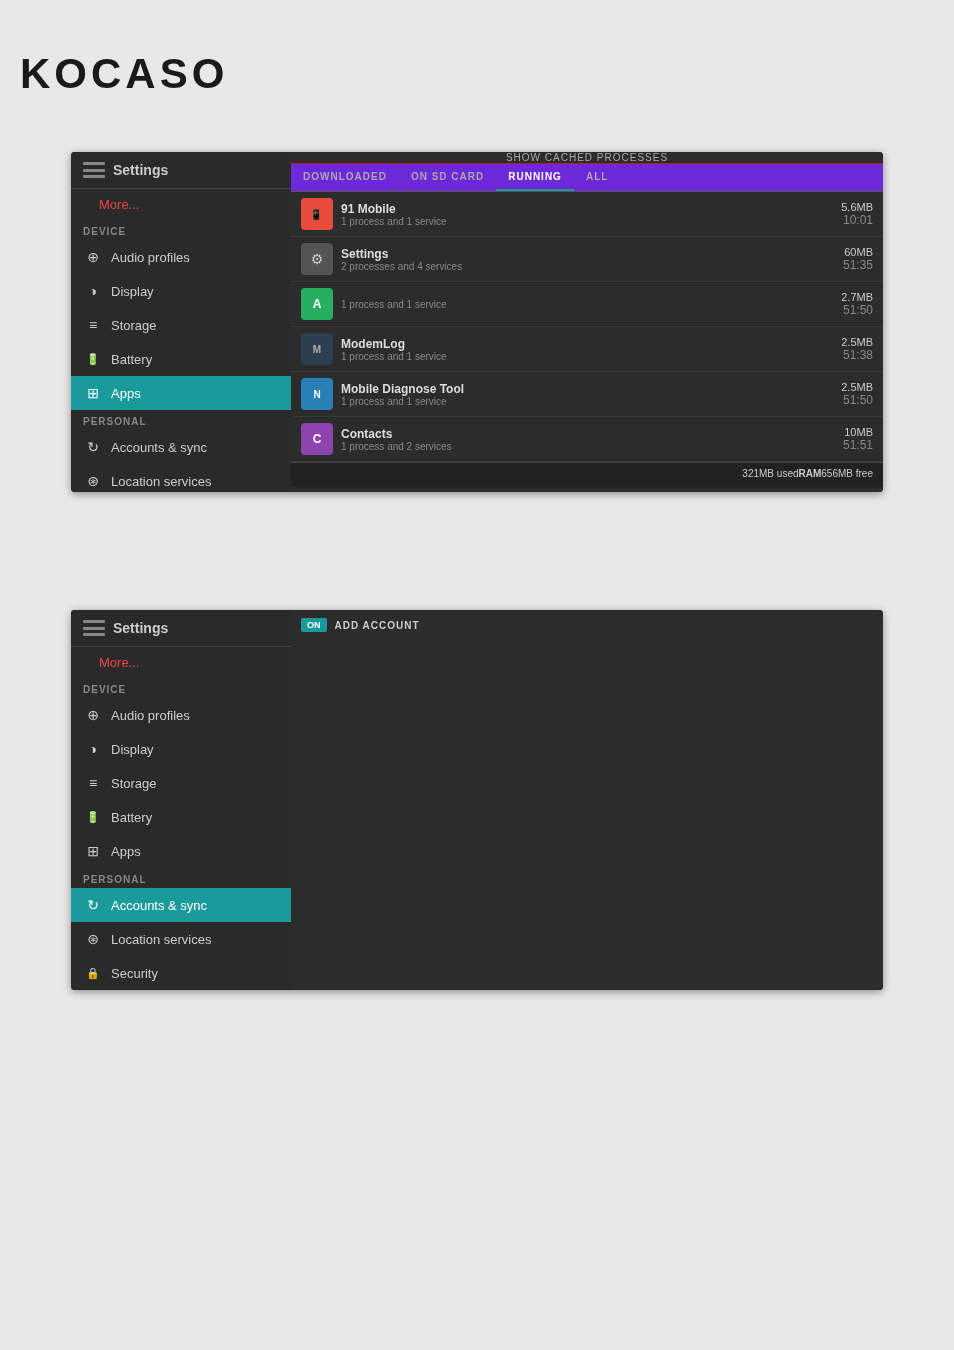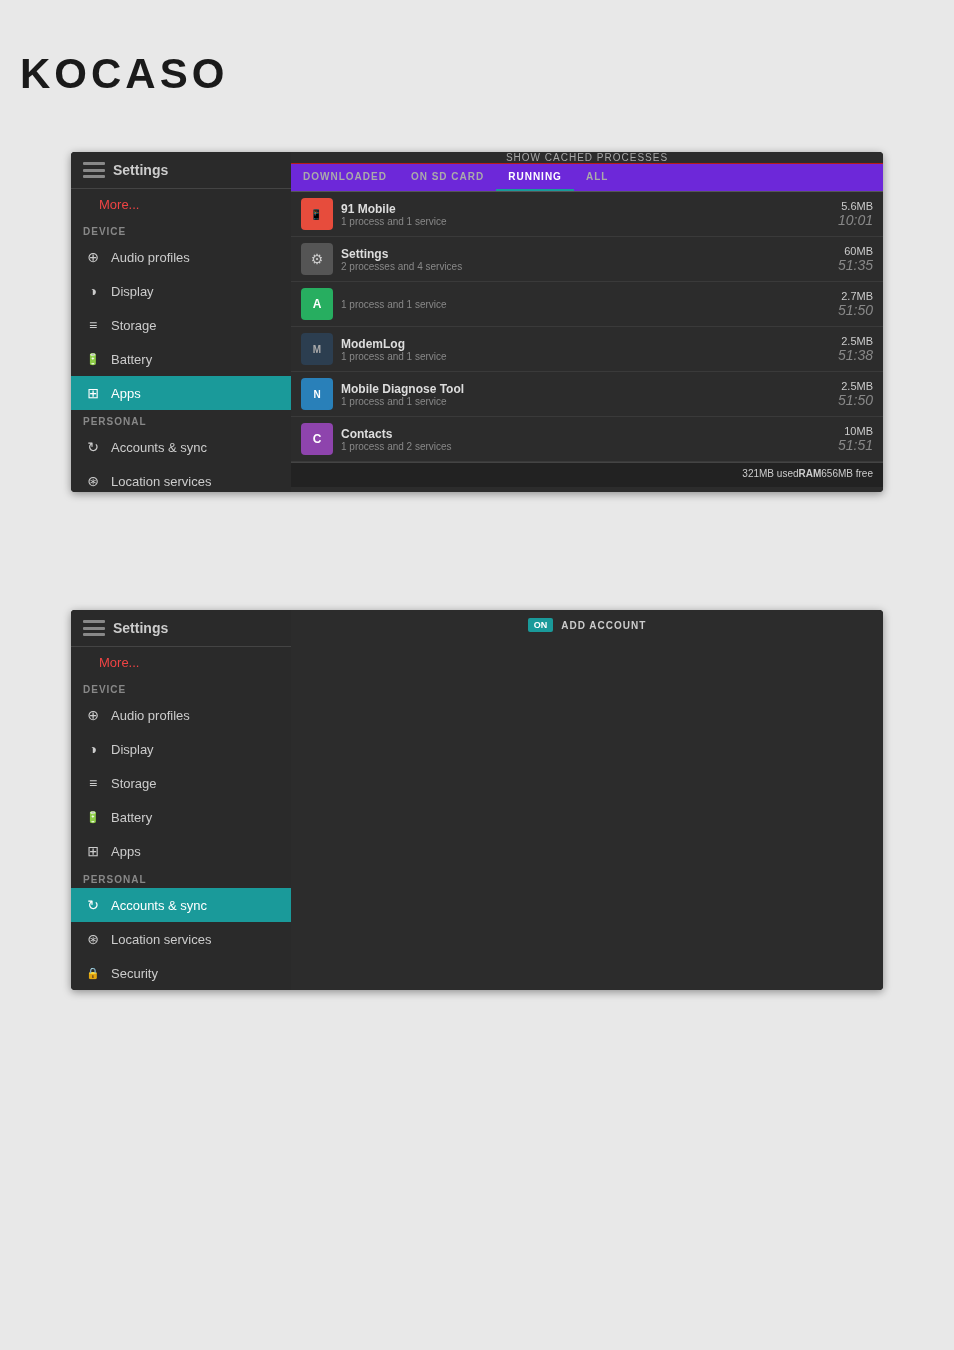--- a/index.html
+++ b/index.html
@@ -208,22 +208,21 @@
       text-align: right;
     }
 
     .app-size {
       color: #ccc;
       font-size: 11px;
     }
 
     .app-time {
       color: #888;
-      font-size: 14px;
-      font-style: italic;
+      font-size: 12px;
     }
 
     
     .ram-bar-container {
       padding: 5px 10px;
       background: #222;
       border-top: 1px solid #444;
     }
 
     .ram-label-row {
@@ -239,21 +238,21 @@
 
     .ram-free {
       color: #ccc;
       font-size: 10px;
     }
 
     
     .accounts-header {
       display: flex;
       align-items: center;
-      justify-content: center;
+      justify-content: flex-start;
       padding: 8px 10px;
       gap: 8px;
     }
 
     .on-badge {
       background: #1a9a9a;
       color: #fff;
       font-size: 9px;
       font-weight: bold;
       padding: 2px 6px;

